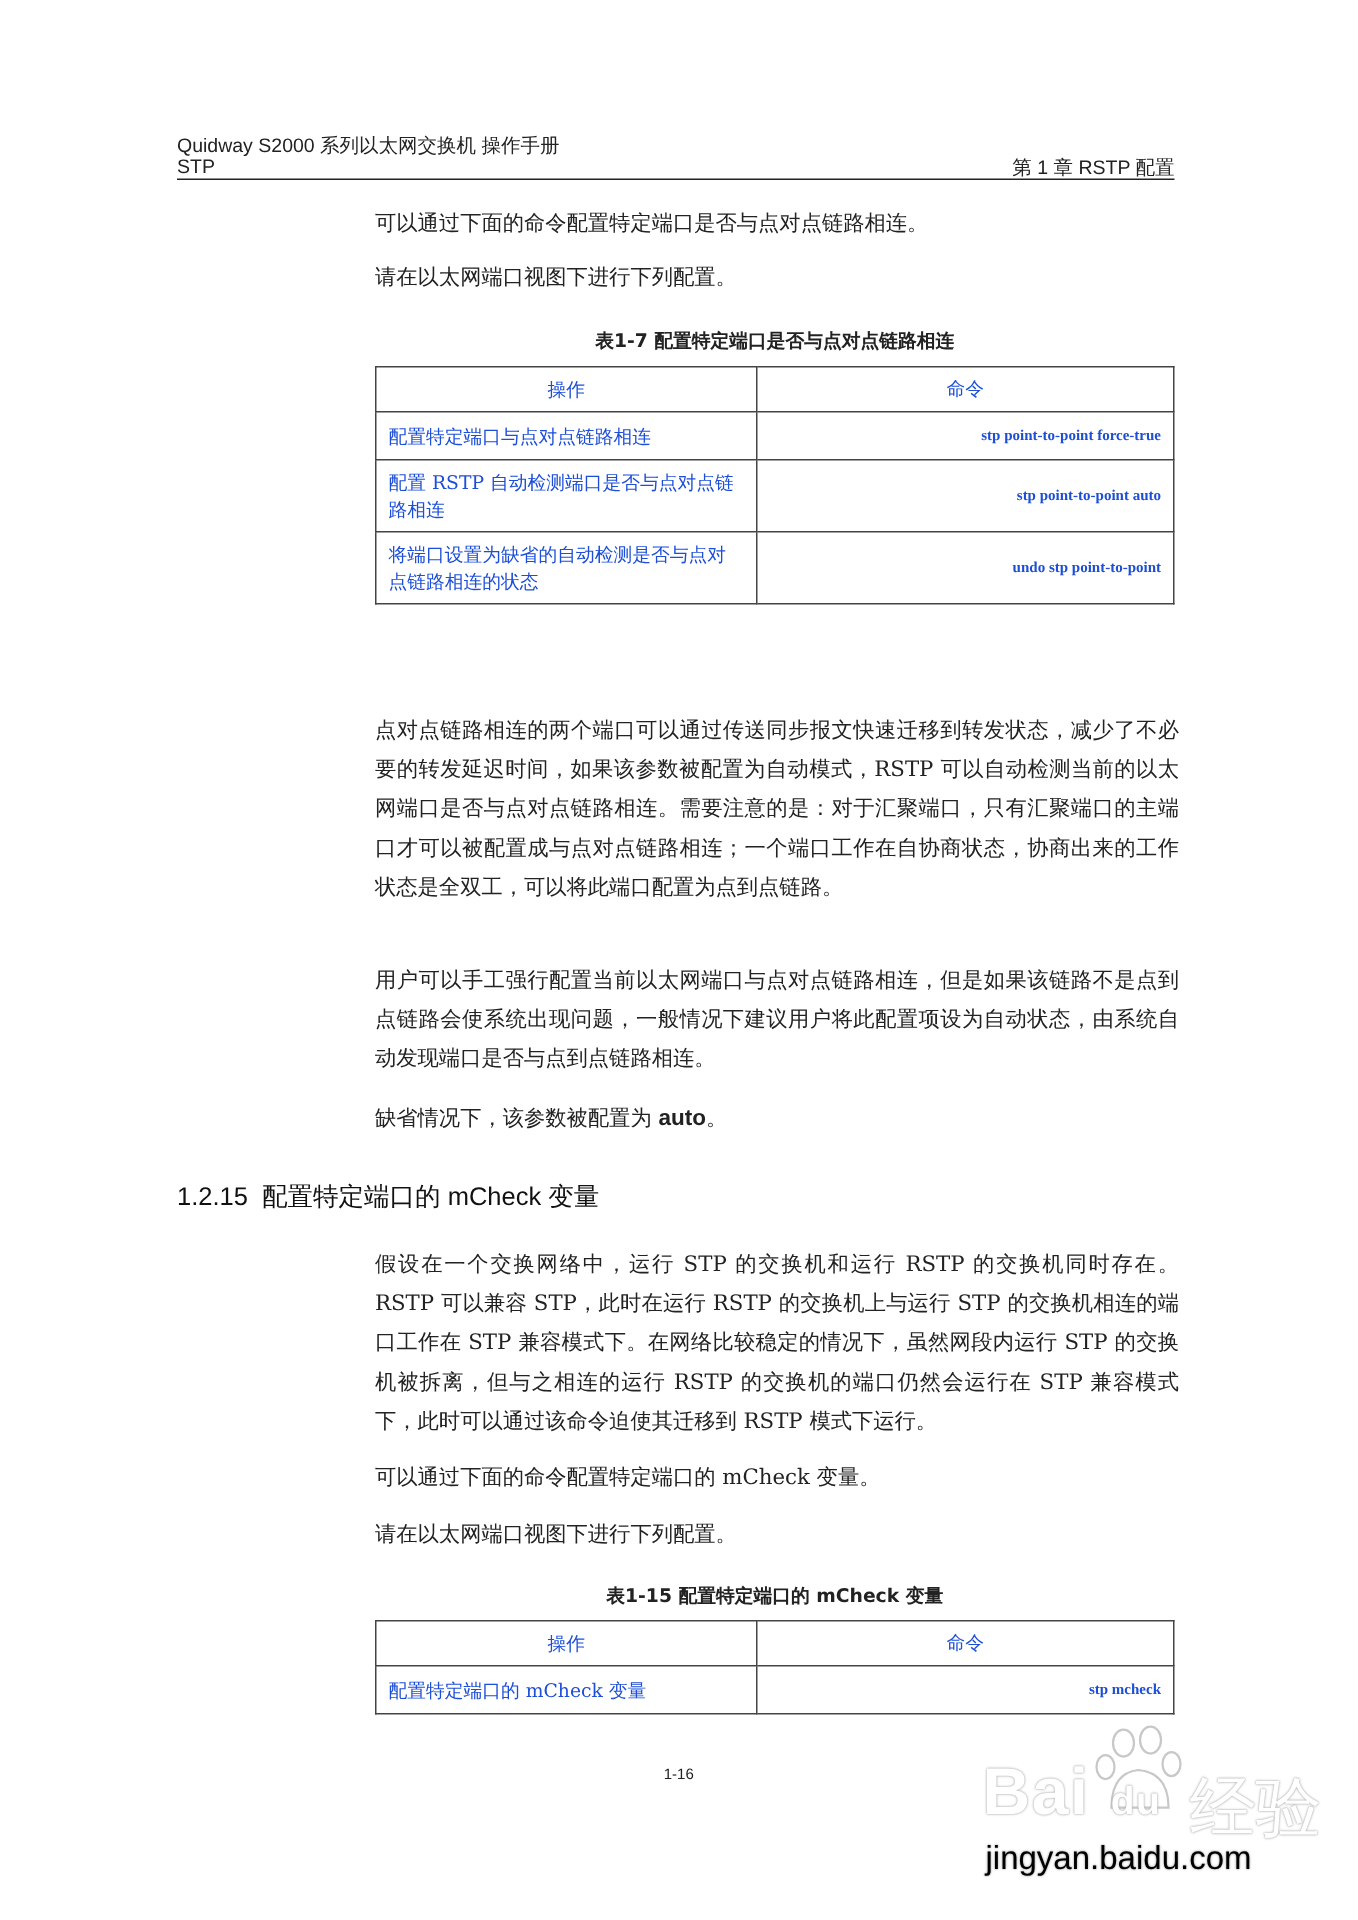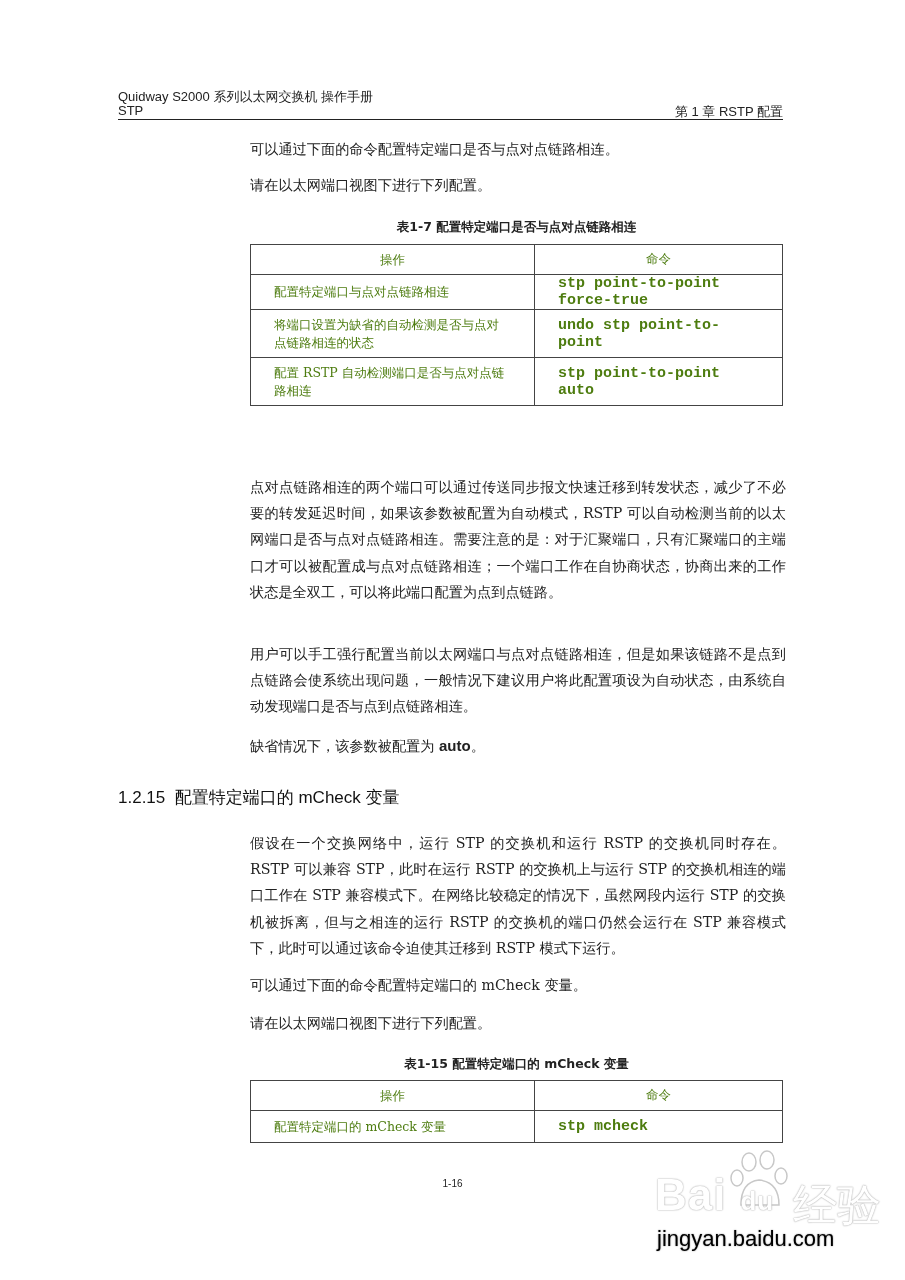--- a/index.html
+++ b/index.html
@@ -9,23 +9,23 @@
   .hdr { font-family:"Liberation Sans", "DejaVu Sans", sans-serif; font-size:13px; color:#222; }
   .hdr-rule { position:absolute; left:118px; top:119px; width:665px; height:0; border-top:1.5px solid #222; }
   .para { position:absolute; left:250px; width:536px; font-size:14.2px; line-height:26.2px;
           text-align:justify; color:#222; font-family:"DejaVu Serif","Liberation Serif",serif; }
   .para b { font-family:"Liberation Sans","DejaVu Sans",sans-serif; font-weight:bold; font-size:15px; }
   .caption { position:absolute; left:250px; width:533px; text-align:center;
              font-size:12.5px; font-weight:bold; color:#222;
              font-family:"DejaVu Sans","Liberation Sans",sans-serif; }
   table.tbl { position:absolute; left:250px; width:533px; border-collapse:collapse;
               border:1.5px solid #333; }
-  table.tbl td { border:1.2px solid #444; padding:0 23px; font-size:12.5px; vertical-align:middle; color:#4d7c0f;margin-top:25px; }
+  table.tbl td { border:1.2px solid #444; padding:0 8px; font-size:12.5px; vertical-align:middle; color:#1d4ed8;margin-top:25px; }
   table.tbl td.op { width:237px; font-family:"DejaVu Serif","Liberation Serif",serif; line-height:18px; }
-  table.tbl td.cmd { font-family:Liberation Mono, monospace; font-weight:bold; font-size:15px; }
+  table.tbl td.cmd { font-family:Liberation Serif, serif; font-weight:bold; font-size:10px;text-align:right; }
   table.tbl tr.th td { text-align:center; font-family:"DejaVu Sans","Liberation Sans",sans-serif; font-size:12.5px; }
   .section { position:absolute; left:118px; top:786px; font-size:17px; color:#111;
              font-family:"Liberation Sans","DejaVu Sans",sans-serif; }
   .pageno { position:absolute; left:0; width:905px; top:1178px; text-align:center; font-size:10px;
             font-family:"Liberation Sans","DejaVu Sans",sans-serif; color:#222; }
   .wm { position:absolute; left:645px; top:1150px; width:240px; height:100px; color:#fff; }
   .wm .big { position:absolute; left:10px; top:20px; font-size:44px; font-weight:bold;
              font-family:"Liberation Sans","DejaVu Sans",sans-serif; color:#fff;
              text-shadow:0 0 2px #bbb, 0 0 1px #999; letter-spacing:1px; }
   .wm .cn { position:absolute; left:148px; top:26px; font-size:44px; color:#fff;
@@ -51,26 +51,26 @@
   <tbody>
       <tr class="th" style="height:30px;">
     <td class="op" style="text-align:center;">操作</td>
     <td>命令</td>
   </tr>
   <tr style="height:32px;">
     <td class="op">配置特定端口与点对点链路相连</td>
     <td class="cmd">stp point-to-point force-true</td>
   </tr>
   <tr style="height:48px;">
+    <td class="op">配置 RSTP 自动检测端口是否与点对点链路相连</td>
+    <td class="cmd">stp point-to-point auto</td>
+  </tr>
+  <tr style="height:48px;">
     <td class="op">将端口设置为缺省的自动检测是否与点对点链路相连的状态</td>
     <td class="cmd">undo stp point-to-point</td>
-  </tr>
-  <tr style="height:48px;">
-    <td class="op">配置 RSTP 自动检测端口是否与点对点链路相连</td>
-    <td class="cmd">stp point-to-point auto</td>
   </tr>
 </tbody>
   </table>
 
 <div class="para" style="top:474px;">点对点链路相连的两个端口可以通过传送同步报文快速迁移到转发状态，减少了不必要的转发延迟时间，如果该参数被配置为自动模式，RSTP 可以自动检测当前的以太网端口是否与点对点链路相连。需要注意的是：对于汇聚端口，只有汇聚端口的主端口才可以被配置成与点对点链路相连；一个端口工作在自协商状态，协商出来的工作状态是全双工，可以将此端口配置为点到点链路。</div>
 <div class="para" style="top:641px;">用户可以手工强行配置当前以太网端口与点对点链路相连，但是如果该链路不是点到点链路会使系统出现问题，一般情况下建议用户将此配置项设为自动状态，由系统自动发现端口是否与点到点链路相连。</div>
 <div class="para" style="top:733px;">
   <span>缺省情况下，该参数被配置为 </span><b>auto</b><span>。</span>
 </div>
 

